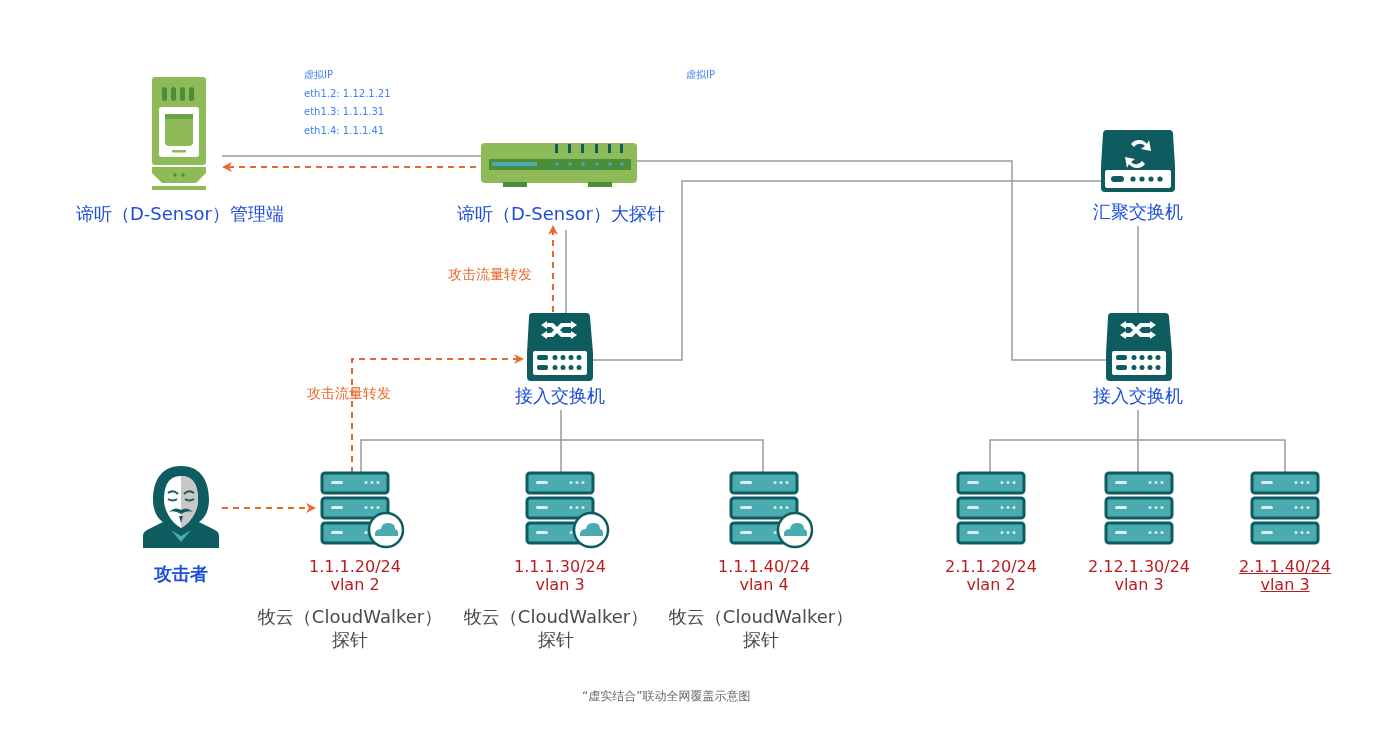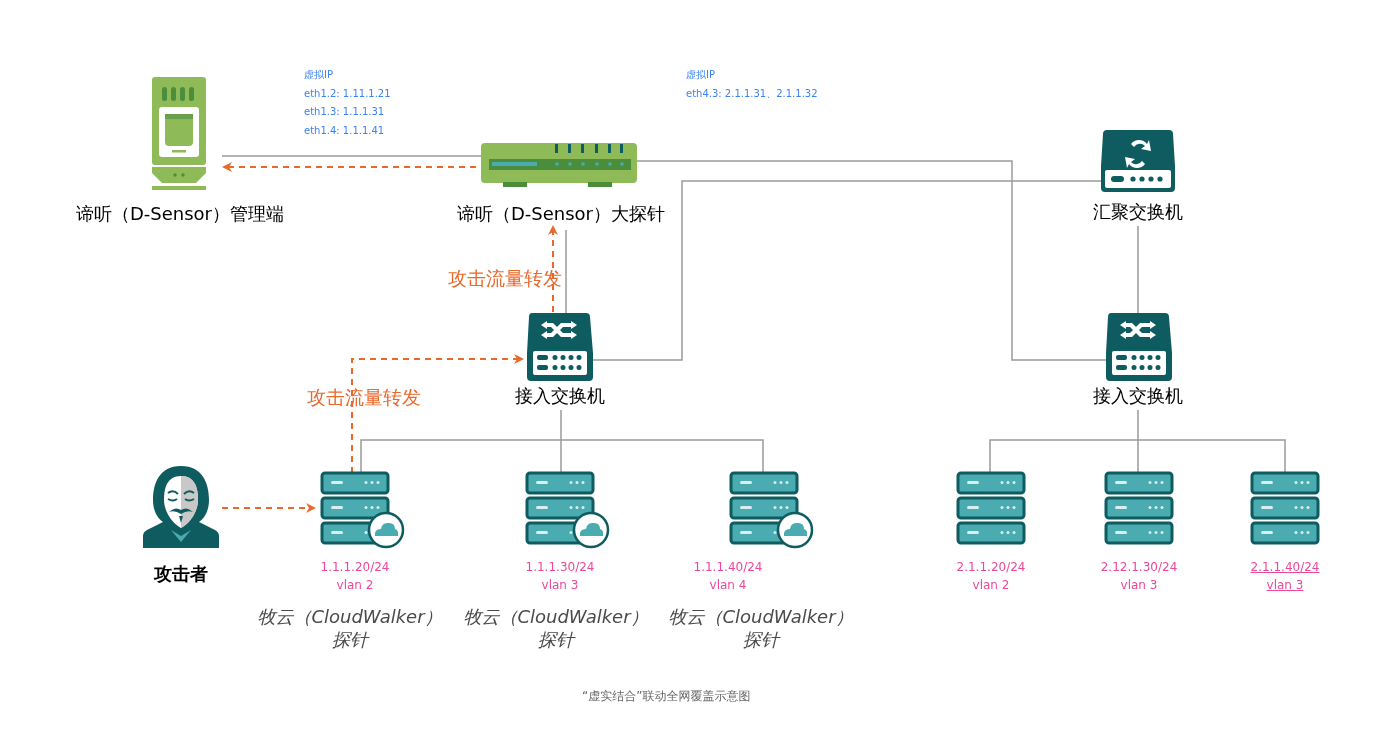--- a/index.html
+++ b/index.html
@@ -1,24 +1,24 @@
 <!DOCTYPE html>
 <html><head>
 <meta charset="utf-8">
 <style>
   html, body { margin:0; padding:0; background:#ffffff; }
   body { width:1380px; height:742px; position:relative; overflow:hidden;
          font-family:"DejaVu Sans", "Liberation Sans", sans-serif; }
   svg#canvas { position:absolute; left:0; top:0; }
-  .lbl { position:absolute; white-space:nowrap; color:#000000; font-size:18px; text-align:center; }
-  .ip { position:absolute; color:#ec4899; font-size:12px; line-height:18px; text-align:center; white-space:nowrap; }
+  .lbl { position:absolute; white-space:nowrap; color:#1d4ed8; font-size:18px; text-align:center; }
+  .ip { position:absolute; color:#b91c1c; font-size:16px; line-height:18px; text-align:center; white-space:nowrap; }
   .vip { position:absolute; color:#3b82f6; font-size:10px; line-height:18.5px; white-space:nowrap; }
-  .flow { position:absolute; color:#e9692c; font-size:19px; white-space:nowrap; }
+  .flow { position:absolute; color:#e9692c; font-size:14px; white-space:nowrap; }
   .caption { position:absolute; color:#666; font-size:12px; white-space:nowrap; }
-  .probe-lbl { position:absolute; color:#4a4a4a; font-size:18px; line-height:23px; text-align:center; white-space:nowrap;font-style:italic; }
+  .probe-lbl { position:absolute; color:#4a4a4a; font-size:18px; line-height:23px; text-align:center; white-space:nowrap; }
 </style>
 </head>
 <body>
 
 <svg id="canvas" width="1380" height="742" viewBox="0 0 1380 742">
   <defs>
     <marker id="arrowOrange" markerWidth="10" markerHeight="10" refX="8" refY="5" orient="auto" markerUnits="userSpaceOnUse">
       <path d="M0,0 L10,5 L0,10 L3,5 Z" fill="#e9692c"></path>
     </marker>
     <g id="server-unit">
@@ -153,48 +153,47 @@
     <use href="#cloud-badge" x="795" y="530"></use>
   </g>
 
   <use href="#server-stack" x="958" y="473"></use>
   <use href="#server-stack" x="1106" y="473"></use>
   <use href="#server-stack" x="1252" y="473"></use>
 </svg>
 
 <div class="vip" style="left:304px; top:66px;">
   <div>虚拟IP</div>
-  <div>eth1.2: 1.11.1.21</div>
+  <div>eth1.2: 1.12.1.21</div>
   <div>eth1.3: 1.1.1.31</div>
   <div>eth1.4: 1.1.1.41</div>
 </div>
 <div class="vip" style="left:686px; top:66px;">
   <div>虚拟IP</div>
-  <div>eth4.3: 2.1.1.31、2.1.1.32</div>
 </div>
 
 <div class="lbl" style="left:60px; top:202px; width:240px;">谛听（D-Sensor）管理端</div>
 <div class="lbl" style="left:436px; top:202px; width:250px;">谛听（D-Sensor）大探针</div>
 <div class="lbl" style="left:1078px; top:200px; width:120px;">汇聚交换机</div>
 <div class="lbl" style="left:500px; top:384px; width:120px;">接入交换机</div>
 <div class="lbl" style="left:1078px; top:384px; width:120px;">接入交换机</div>
 <div class="lbl" style="left:131px; top:562px; width:100px;font-weight:bold;">攻击者</div>
 
 <div class="flow" style="left:448px; top:266px;">攻击流量转发</div>
 <div class="flow" style="left:307px; top:385px;">攻击流量转发</div>
 
 <div class="ip" style="left:295px; top:558px; width:120px;">
   <div>1.1.1.20/24</div>
   <div>vlan 2</div>
 </div>
 <div class="ip" style="left:500px; top:558px; width:120px;">
   <div>1.1.1.30/24</div>
   <div>vlan 3</div>
 </div>
-<div class="ip" style="left:668px; top:558px; width:120px;">
+<div class="ip" style="left:704px; top:558px; width:120px;">
   <div>1.1.1.40/24</div>
   <div>vlan 4</div>
 </div>
 
 <div class="probe-lbl" style="left:250px; top:605px; width:200px;">
   <div>牧云（CloudWalker）</div>
   <div>探针</div>
 </div>
 <div class="probe-lbl" style="left:456px; top:605px; width:200px;">
   <div>牧云（CloudWalker）</div>

